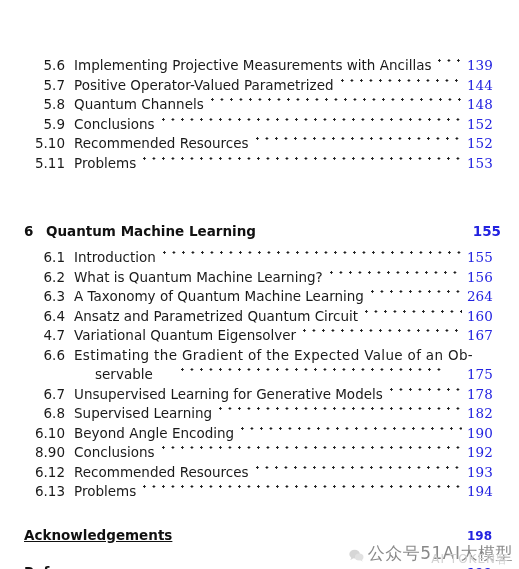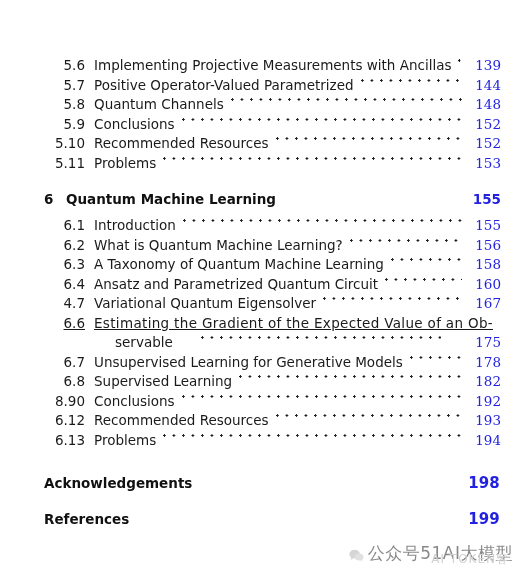--- a/index.html
+++ b/index.html
@@ -16,21 +16,21 @@
     color: #1a1a1a;
   }
 
   .toc {
     position: absolute;
     left: 0;
     top: 0;
     width: 519px;
     height: 569px;
     box-sizing: border-box;
-    padding: 56px 18px 0 44px;
+    padding: 56px 18px 0 24px;
   }
 
   
   .row {
     display: flex;
     align-items: baseline;
     width: 100%;
     line-height: 19.5px;
     white-space: nowrap;
   }
@@ -65,21 +65,20 @@
     height: 100%;
     background-image: radial-gradient(circle at 1.3px 50%, #1a1a1a 1.05px, rgba(0,0,0,0) 1.3px);
     background-size: 9.5px 100%;
     background-repeat: repeat-x;
     background-position: left center;
   }
 
   .page {
     flex: 0 0 auto;
     width: 34px;
-    text-align: right;
     font-family: "DejaVu Serif", serif;
     font-size: 13.5px;
     color: #2222e0;
   }
 
   
   .chapter {
     display: flex;
     align-items: baseline;
     width: 100%;
@@ -93,20 +92,21 @@
     flex: 0 0 auto;
     width: 22px;
     text-align: left;
     font-size: 13.5px;
     color: #111111;
   }
   .chapter .ctitle {
     flex: 1 1 auto;
     font-size: 13.5px;
     color: #111111;
+    margin-top: 32px;
   }
   .chapter .cpage {
     flex: 0 0 auto;
     width: 34px;
     text-align: right;
     font-size: 13.5px;
     color: #2222e0;
   }
 
   
@@ -115,39 +115,39 @@
     align-items: baseline;
     width: 100%;
     line-height: 19px;
     font-weight: bold;
     white-space: nowrap;
   }
   .backmatter .btitle {
     flex: 1 1 auto;
     font-size: 13.5px;
     color: #111111;
+    text-decoration: underline;
   }
   .backmatter .bpage {
     flex: 0 0 auto;
     width: 34px;
-    text-align: center;
-    font-size: 15px;
+    text-align: left;
+    font-size: 12px;
     color: #2222e0;
   }
   .spacer-ack { height: 24px; }
   .spacer-ref { height: 17px; }
 
   
   .row-wrap-first {
     display: flex;
     align-items: baseline;
     width: 100%;
     line-height: 19.5px;
     white-space: nowrap;
-    text-decoration: underline;
   }
   .row-wrap-first .title {
     flex: 1 1 auto;
     letter-spacing: 0.33px;
   }
   .row-wrap-second {
     display: flex;
     align-items: baseline;
     width: 100%;
     line-height: 19.5px;
@@ -266,21 +266,21 @@
       <span class="num">6.2</span>
       <span class="title">What is Quantum Machine Learning?</span>
       <span class="leader"></span>
       <span class="page">156</span>
     </div>
 
     <div class="row">
       <span class="num">6.3</span>
       <span class="title">A Taxonomy of Quantum Machine Learning</span>
       <span class="leader"></span>
-      <span class="page">158</span>
+      <span class="page">264</span>
     </div>
 
     <div class="row">
       <span class="num">6.4</span>
       <span class="title">Ansatz and Parametrized Quantum Circuit</span>
       <span class="leader"></span>
       <span class="page">160</span>
     </div>
 
     <div class="row">
@@ -315,20 +315,26 @@
     </div>
 
     <div class="row">
       <span class="num">6.8</span>
       <span class="title">Supervised Learning</span>
       <span class="leader"></span>
       <span class="page">182</span>
     </div>
 
 
+    <div class="row">
+      <span class="num">6.10</span>
+      <span class="title">Beyond Angle Encoding</span>
+      <span class="leader"></span>
+      <span class="page">190</span>
+    </div>
 
     <div class="row">
       <span class="num">8.90</span>
       <span class="title">Conclusions</span>
       <span class="leader"></span>
       <span class="page">192</span>
     </div>
 
     <div class="row">
       <span class="num">6.12</span>

